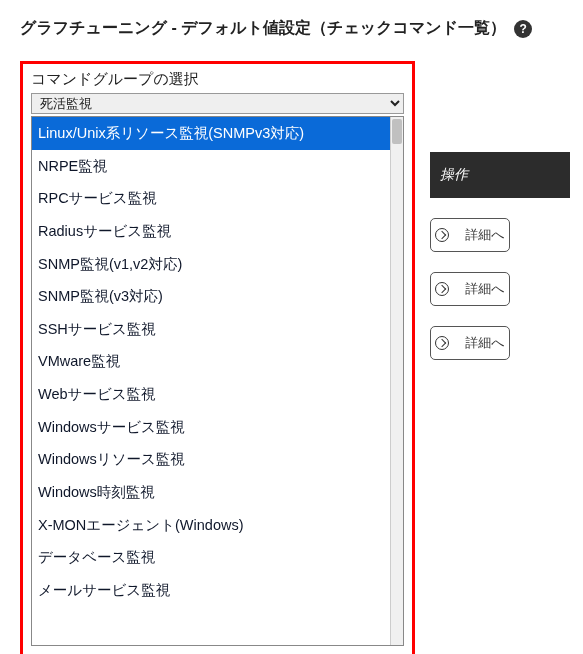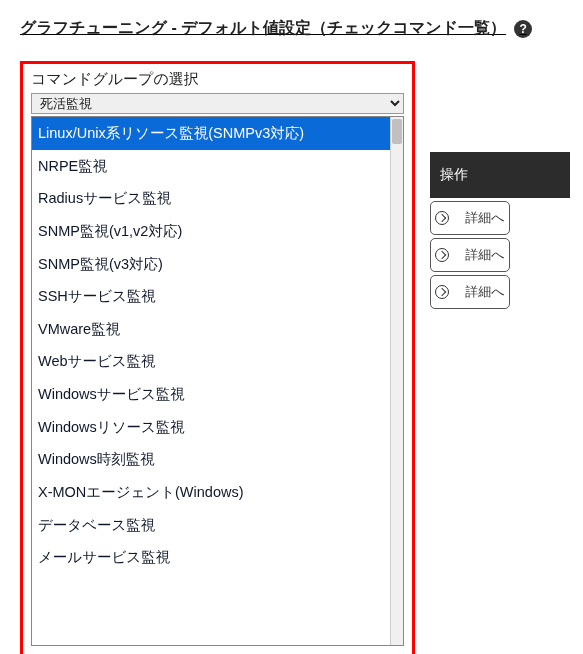--- a/index.html
+++ b/index.html
@@ -10,21 +10,20 @@
       width: 583px;
       height: 654px;
       position: relative;
       overflow: hidden;
     }
     .page-title-row {
       display: flex;
       align-items: center;
       gap: 8px;
       padding: 18px 6px 12px 20px;
-      text-decoration: underline;
     }
     .page-title {
       font-size: 16px;
       font-weight: bold;
       color: #222;
     }
     .help-icon {
       display: inline-flex;
       width: 18px;
       height: 18px;
@@ -104,23 +103,24 @@
       position: absolute;
       top: 152px;
       left: 430px;
       width: 140px;
     }
     .bg-header {
       background: #2c2c2c;
       color: #fff;
       font-size: 14px;
       padding: 14px 10px;
+      font-style: italic;
     }
     .bg-row-btn {
-      margin-top: 3px;
+      margin-top: 20px;
       width: 80px;
       height: 34px;
       border: 1px solid #555;
       border-radius: 5px;
       background: #fff;
       color: #333;
       font-size: 13px;
       display: flex;
       align-items: center;
       justify-content: center;
@@ -174,20 +174,21 @@
   <div class="panel-heading">コマンドグループの選択</div>
 
   <select class="select-collapsed">
     <option>死活監視</option>
   </select>
 
   <div class="dropdown">
     <div class="dropdown-inner" id="dropdown-inner">
         <div class="dropdown-item selected">Linux/Unix系リソース監視(SNMPv3対応)</div>
         <div class="dropdown-item">NRPE監視</div>
+        <div class="dropdown-item">RPCサービス監視</div>
         <div class="dropdown-item">Radiusサービス監視</div>
         <div class="dropdown-item">SNMP監視(v1,v2対応)</div>
         <div class="dropdown-item">SNMP監視(v3対応)</div>
         <div class="dropdown-item">SSHサービス監視</div>
         <div class="dropdown-item">VMware監視</div>
         <div class="dropdown-item">Webサービス監視</div>
         <div class="dropdown-item">Windowsサービス監視</div>
         <div class="dropdown-item">Windowsリソース監視</div>
         <div class="dropdown-item">Windows時刻監視</div>
         <div class="dropdown-item">X-MONエージェント(Windows)</div>

